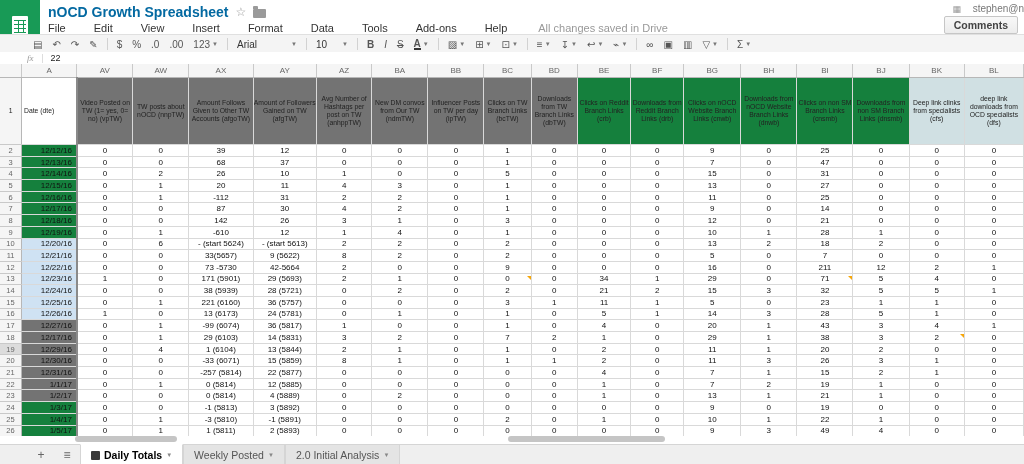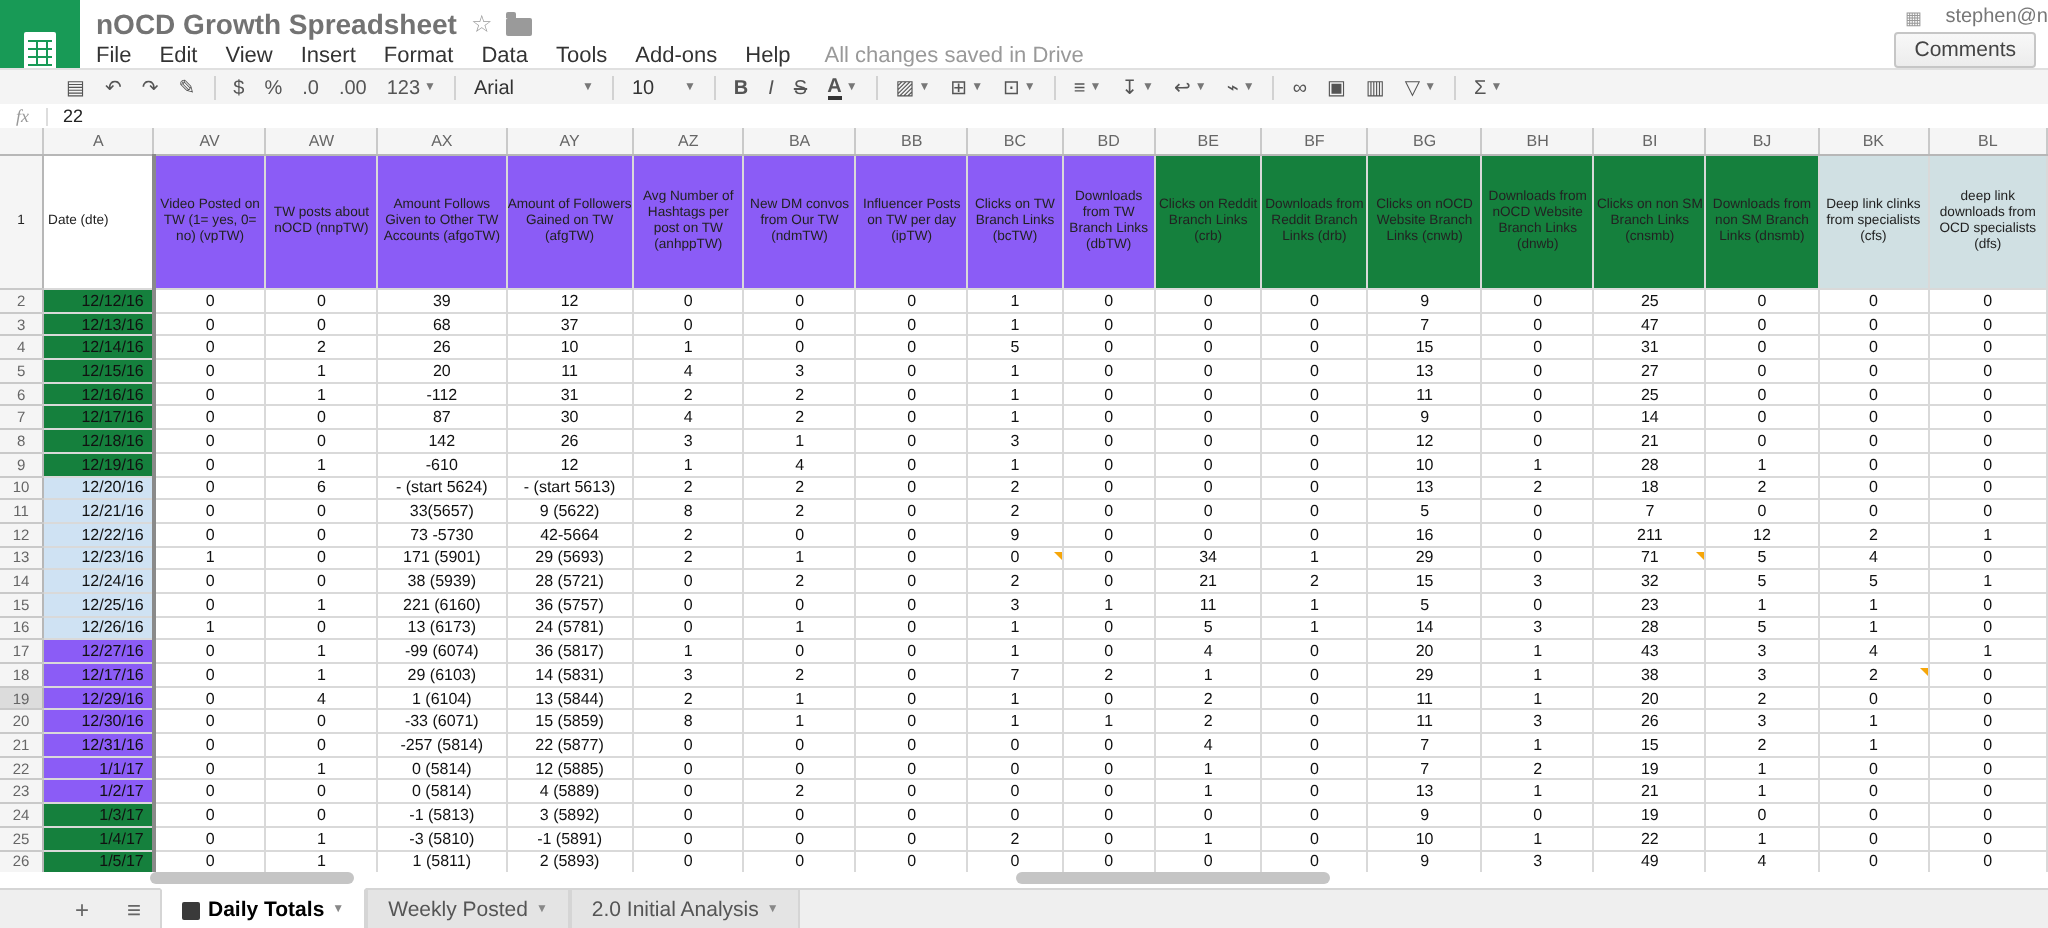--- a/index.html
+++ b/index.html
@@ -5,62 +5,62 @@
   html,body{margin:0;padding:0;background:#fff;}
   #stage{position:relative;width:1024px;height:464px;overflow:hidden;background:#fff;
          font-family:"Liberation Sans","DejaVu Sans",sans-serif;color:#222;}
   
   #logo{position:absolute;left:0;top:0;width:40px;height:52px;background:#189a56;display:flex;align-items:center;justify-content:center;}
   #logo .sheetglyph{width:16px;height:20px;background:#fff;border-radius:1px;position:relative;}
   #logo .sheetglyph:before{content:"";position:absolute;left:2px;top:4px;right:2px;bottom:3px;
         background:linear-gradient(#189a56 1px,transparent 1px) 0 0/100% 4px,
                    linear-gradient(90deg,#189a56 1px,transparent 1px) 4px 0/5px 100%;}
   #titlerow{position:absolute;left:48px;top:3px;height:18px;display:flex;align-items:center;gap:7px;}
-  #doc-title{font-size:14px;font-weight:bold;color:#737373;}
+  #doc-title{font-size:14px;font-weight:bold;color:#0369a1;}
   .star{color:#9a9a9a;font-size:12px;line-height:12px;}
   .folder{width:13px;height:9px;background:#9a9a9a;border-radius:1px;position:relative;margin-top:2px;}
   .folder:before{content:"";position:absolute;top:-3px;left:0;width:5px;height:3px;background:#9a9a9a;border-radius:1px 1px 0 0;}
-  #menubar{position:absolute;left:48px;top:21px;height:14px;display:flex;align-items:center;font-size:11px;color:#333;}
+  #menubar{position:absolute;left:48px;top:21px;height:14px;display:flex;align-items:center;font-size:11px;color:#333;gap:14px;}
   #menubar .menu-item{padding:0 7px;cursor:default;}
   #menubar .menu-item:first-child{padding-left:0;}
   #saved-status{font-size:11px;color:#999;margin-left:10px;}
   #account{position:absolute;right:0;top:3px;font-size:10px;color:#777;white-space:nowrap;margin-left:32px;}
   #apps-grid{position:absolute;right:62px;top:4px;color:#999;font-size:9px;letter-spacing:1px;}
-  #comments-btn{position:absolute;right:6px;top:16px;font-size:10.5px;font-weight:normal;color:#444;
+  #comments-btn{position:absolute;right:6px;top:16px;font-size:10.5px;font-weight:bold;color:#444;
        background:linear-gradient(#f8f8f8,#ececec);border:1px solid #c6c6c6;border-radius:2px;padding:2px 9px;}
   
   #toolbar{position:absolute;left:0;top:34px;width:1024px;height:18px;background:#f4f4f4;
        border-top:1px solid #e0e0e0;border-bottom:1px solid #d9d9d9;display:flex;align-items:center;font-size:10px;color:#555;}
   #toolbar .tb{padding:0 5px;display:flex;align-items:center;gap:1px;white-space:nowrap;}
   #toolbar .tb:first-child{margin-left:28px;}
   #toolbar .sep{width:1px;height:12px;background:#d2d2d2;margin:0 4px;}
   #toolbar .caret{font-size:6px;color:#777;margin-left:1px;}
   .tb-b{font-weight:bold;} .tb-i{font-style:italic;} .tb-s{text-decoration:line-through;}
   .tb-a{font-weight:bold;border-bottom:2px solid #333;line-height:9px;}
   .tb-font{width:52px;color:#333;} .tb-size{width:24px;color:#333;}
   
   #fxbar{position:absolute;left:0;top:52px;width:1024px;height:12px;background:#fff;border-bottom:1px solid #cfcfcf;
       display:flex;align-items:center;font-size:9px;}
-  #fx-label{font-style:italic;font-family:"Liberation Serif","DejaVu Serif",serif;color:#999;padding:0 8px;}
+  #fx-label{font-style:italic;font-family:"Liberation Serif","DejaVu Serif",serif;color:#999;padding:0 8px;margin-left:19px;}
   #fx-sep{width:1px;height:9px;background:#ddd;margin-right:8px;}
   #fx-value{font-size:9px;color:#222;}
   
   #gridwrap{position:absolute;left:0;top:64px;width:1024px;height:372px;overflow:hidden;}
   table#grid{border-collapse:collapse;table-layout:fixed;}
   #grid td{padding:0;border-right:1px solid #d9d9d9;border-bottom:1px solid #d9d9d9;overflow:hidden;
       font-size:8px;line-height:9px;text-align:center;vertical-align:middle;white-space:nowrap;color:#111;}
   #grid tr.letters td{height:13px;background:#f5f5f5;border-right:1px solid #c9c9c9;border-bottom:1px solid #b7b7b7;
       color:#666;font-size:8px;}
   #grid td.gutter{background:#f5f5f5;border-right:1px solid #b7b7b7;border-bottom:1px solid #c9c9c9;color:#666;font-size:7.5px;}
   #grid td.gutter.hl{background:#dcdcdc;}
   #grid tr.hdr td{height:64px;font-size:6.8px;line-height:8px;white-space:normal;vertical-align:middle;color:#222;}
   #grid tr.data td{height:10.7px;}
   #grid td.colA{border-right:2px solid #8a8a8a;}
   #grid td.date{text-align:right;padding-right:4px;}
-  .bg-pink{background:#8b5cf6;margin-top:37px;} .bg-purple{background:#15803d;} .bg-teal{background:#d0e0e3;}
+  .bg-pink{background:#737373;margin-top:37px;} .bg-purple{background:#15803d;} .bg-teal{background:#d0e0e3;}
   .bg-blue{background:#cfe2f3;} .bg-white{background:#15803d;}
   #grid td.datecell-hdr{vertical-align:bottom;text-align:left;padding:1px 2px;background:#fff;}
   td.note{position:relative;}
   td.note:after{content:"";position:absolute;right:0;top:2px;width:0;height:0;
       border-left:4px solid transparent;border-top:4px solid #f6a609;}
   
   .hthumb{position:absolute;height:6px;background:#c5c5c5;border-radius:3px;top:436px;}
   
   #tabbar{position:absolute;left:0;top:444px;width:1024px;height:20px;background:#efefef;border-top:1px solid #d5d5d5;
       display:flex;align-items:stretch;font-size:10.5px;color:#555;}

